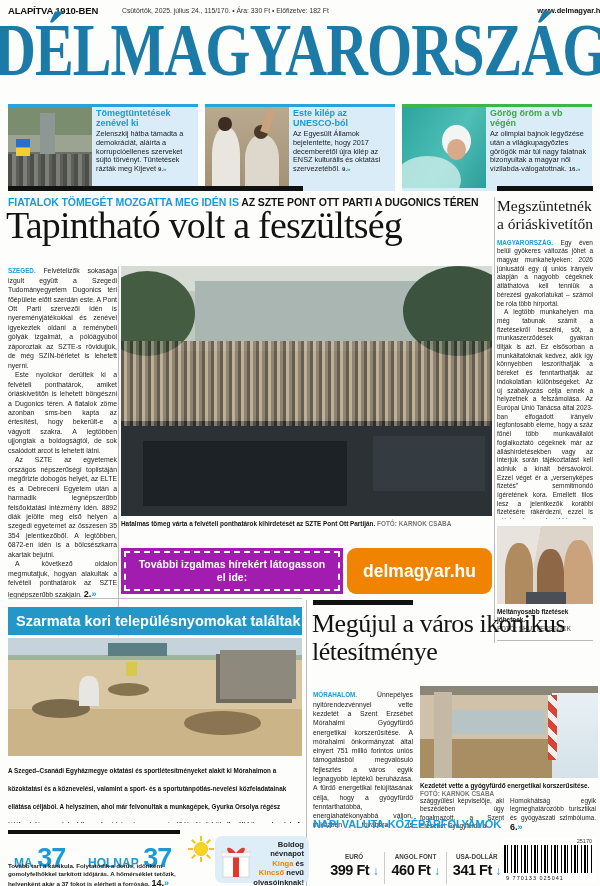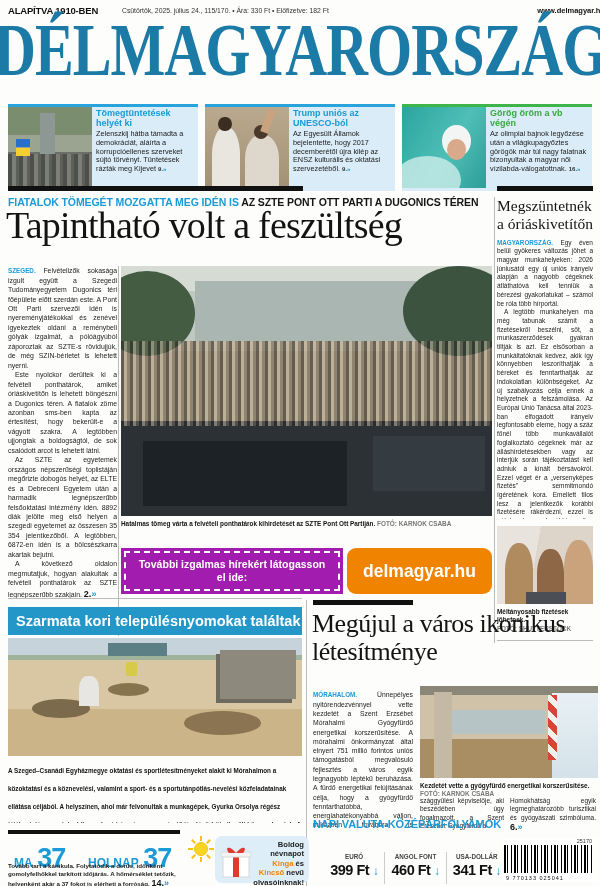--- a/index.html
+++ b/index.html
@@ -172,35 +172,35 @@
   <div class="abs masthead">DÉLMAGYARORSZÁG</div>
 
   <div class="abs teaser" style="left:8px;">
     <div class="photo ph-kyiv" style="left:0;top:0;width:84px;height:81px;">
       <span class="monument"></span>
       <span class="crowd"></span>
       <span class="flag-b"></span>
       <span class="flag-y"></span>
     </div>
     <div class="t-txt">
-      <p class="t-title">Tömegtüntetések helyét ki</p>
+      <p class="t-title">Tömegtüntetések zenével ki</p>
       <p class="t-body"><span>Zelenszkij hátba támadta a demokráciát, aláírta a korrupcióellenes szerveket sújtó törvényt. Tüntetések rázták meg Kijevet</span> <span class="t-page"><span>9.</span><span class="ar">»</span></span></p>
     </div>
   </div>
 
   <div class="abs teaser" style="left:205px;">
     <div class="photo ph-crowd2" style="left:0;top:0;width:84px;height:81px;">
       <span class="f1"></span>
       <span class="f2"></span>
       <span class="h1"></span>
       <span class="h2"></span>
       <span class="arm"></span>
     </div>
     <div class="t-txt">
-      <p class="t-title">Trump uniós az UNESCO-ból</p>
+      <p class="t-title">Este kilép az UNESCO-ból</p>
       <p class="t-body"><span>Az Egyesült Államok bejelentette, hogy 2017 decemberétől újra kilép az ENSZ kulturális és oktatási szervezetéből.</span> <span class="t-page"><span>9.</span><span class="ar">»</span></span></p>
     </div>
   </div>
 
   <div class="abs teaser green" style="left:402px;">
     <div class="photo ph-polo" style="left:0;top:0;width:84px;height:81px;">
       <span class="splash"></span>
       <span class="cap1"></span>
       <span class="face"></span>
     </div>

